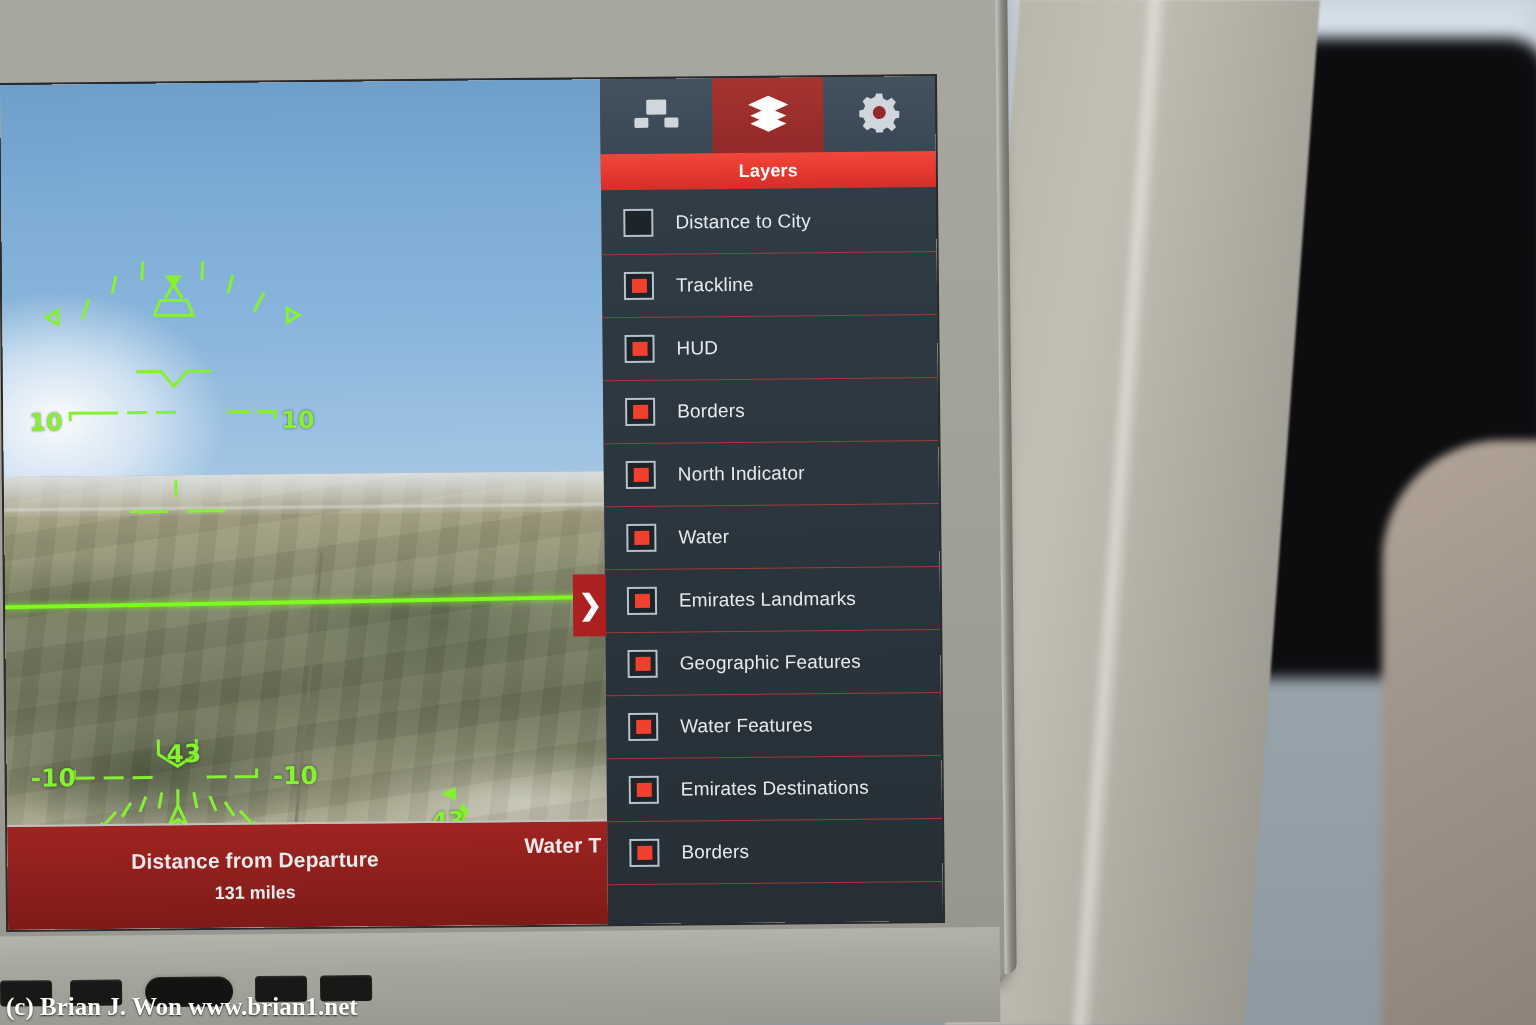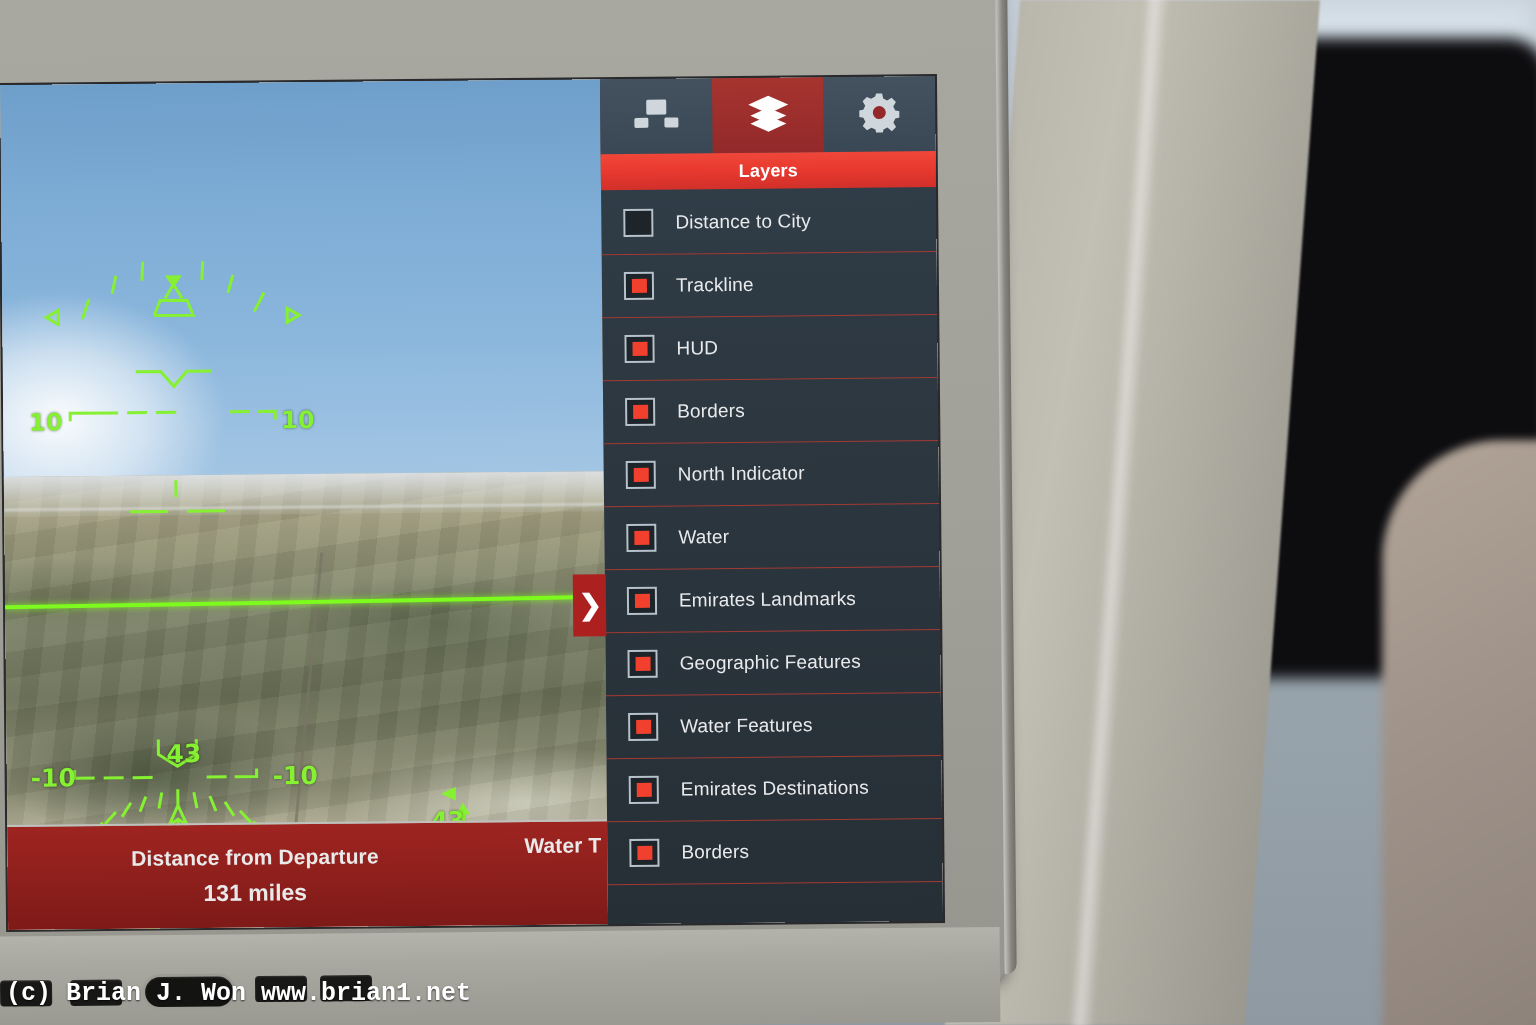--- a/index.html
+++ b/index.html
@@ -166,21 +166,21 @@
     display: flex;
   }
   .info-block {
     flex: 1;
     display: flex; flex-direction: column;
     align-items: center; justify-content: center;
     gap: 10px;
     color: #e9e9ea;
   }
   .info-label { font-size: 21px; font-weight: 600; letter-spacing: .1px; }
-  .info-value { font-size: 23px; font-weight: 600; }
+  .info-value { font-size: 18px; font-weight: 600; }
   .info-block.second {
     align-items: flex-start;
     justify-content: flex-start;
     padding: 12px 0 0 22px;
     flex: 0 0 105px;
     overflow: hidden;
   }
   .info-block.second .info-label { font-size: 21px; white-space: nowrap; }
 
   
@@ -269,23 +269,23 @@
     box-shadow: inset 0 1px 2px rgba(255,255,255,.12);
   }
   .hw-btn.pill {
     border-radius: 16px;
     background: #131312;
     box-shadow: 0 0 0 3px #9d9c94, inset 0 1px 2px rgba(255,255,255,.1);
   }
 
   .watermark {
     position: absolute;
-    left: 6px; bottom: 17px;
+    left: 6px; bottom: 4px;
     color: #ffffff;
-    font-family: Liberation Mono, monospace;
+    font-family: Liberation Serif, serif;
     font-size: 25px;
     font-weight: 700;
     text-shadow: 0 1px 2px rgba(0,0,0,.75);
     z-index: 40;
     white-space: nowrap;
     text-align: right;
   }
 </style>
 </head>
 <body>

